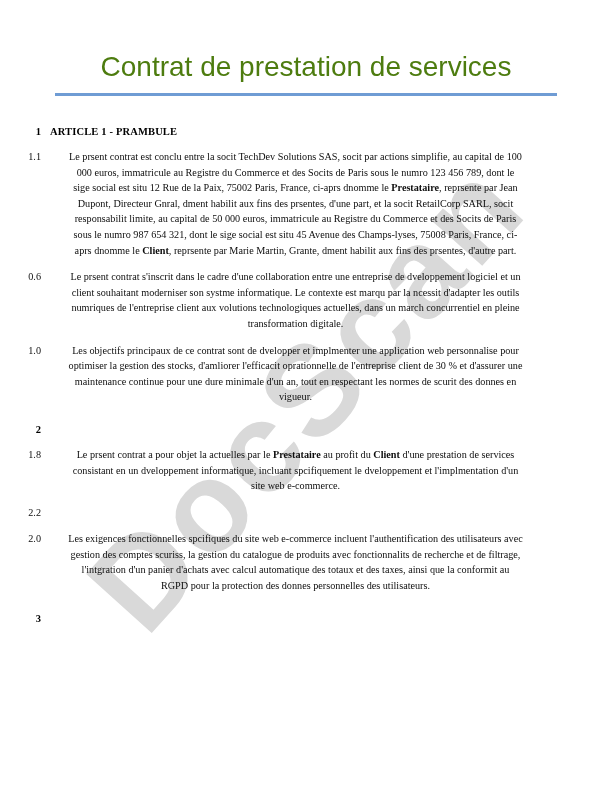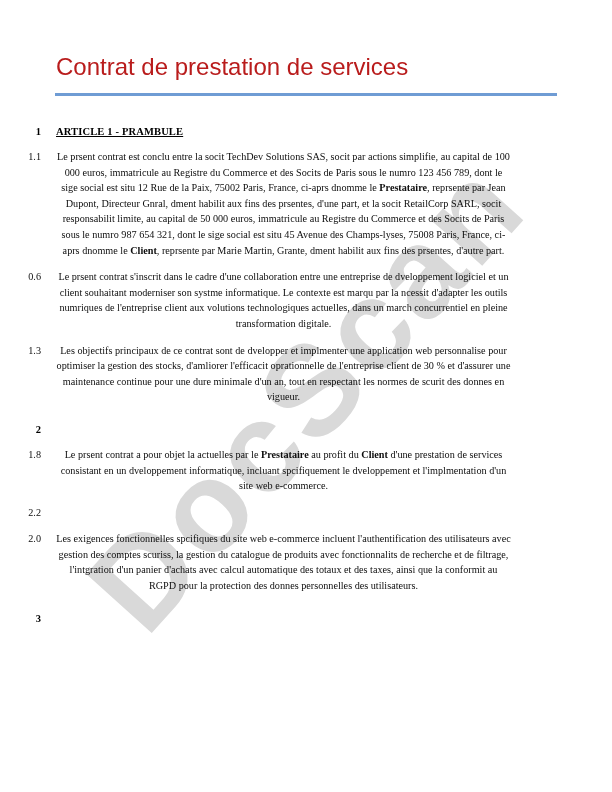--- a/index.html
+++ b/index.html
@@ -42,26 +42,26 @@
     line-height: 1;
     user-select: none;
   }
 
   
   .doc-title {
     position: absolute;
     left: 56px;
     top: 50px;
     width: 500px;
-    text-align: left;
+    text-align: center;
     font-family: "Liberation Sans", "DejaVu Sans", sans-serif;
     font-weight: 400;
-    font-size: 24px;
+    font-size: 28px;
     line-height: 34px;
-    color: #b91c1c;
+    color: #4d7c0f;
     z-index: 2;
   }
   .title-rule {
     position: absolute;
     left: 55px;
     top: 93px;
     width: 502px;
     height: 3px;
     background: #6f9cd4;
     z-index: 2;
@@ -93,34 +93,34 @@
     flex: 0 0 41px;
     text-align: right;
     padding-right: 0;
     font-family: "Liberation Serif", "DejaVu Serif", serif;
     font-weight: 700;
     font-size: 10.5px;
     line-height: 14px;
     color: #000000;
   }
   .heading-text {
-    margin-left: 15px;
+    margin-left: 9px;
     font-family: "Liberation Serif", "DejaVu Serif", serif;
     font-weight: 700;
     font-size: 10.5px;
     line-height: 14px;
     letter-spacing: 0.15px;
     color: #000000;
-    text-decoration: underline;
   }
 
   .para-row {
     display: flex;
     align-items: flex-start;
     margin-bottom: 11px;
+    gap: 12px;
   }
   .para-num {
     width: 41px;
     flex: 0 0 41px;
     text-align: right;
     font-size: 10.2px;
     line-height: 15.6px;
     color: #0d0d0d;
   }
   .para-text {
@@ -154,21 +154,21 @@
         </div>
         <div class="para-row">
           <div class="para-num">1.1</div>
           <div class="para-text"><span>Le prsent contrat est conclu entre la socit TechDev Solutions SAS, socit par actions simplifie, au capital de 100 000 euros, immatricule au Registre du Commerce et des Socits de Paris sous le numro 123 456 789, dont le sige social est situ 12 Rue de la Paix, 75002 Paris, France, ci-aprs dnomme le </span><b>Prestataire</b><span>, reprsente par Jean Dupont, Directeur Gnral, dment habilit aux fins des prsentes, d'une part, et la socit RetailCorp SARL, socit  responsabilit limite, au capital de 50 000 euros, immatricule au Registre du Commerce et des Socits de Paris sous le numro 987 654 321, dont le sige social est situ 45 Avenue des Champs-lyses, 75008 Paris, France, ci-aprs dnomme le </span><b>Client</b><span>, reprsente par Marie Martin, Grante, dment habilit aux fins des prsentes, d'autre part.</span></div>
         </div>
         <div class="para-row">
           <div class="para-num">0.6</div>
           <div class="para-text"><span>Le prsent contrat s'inscrit dans le cadre d'une collaboration entre une entreprise de dveloppement logiciel et un client souhaitant moderniser son systme informatique. Le contexte est marqu par la ncessit d'adapter les outils numriques de l'entreprise client aux volutions technologiques actuelles, dans un march concurrentiel en pleine transformation digitale.</span></div>
         </div>
         <div class="para-row">
-          <div class="para-num">1.3</div>
+          <div class="para-num">1.0</div>
           <div class="para-text"><span>Les objectifs principaux de ce contrat sont de dvelopper et implmenter une application web personnalise pour optimiser la gestion des stocks, d'amliorer l'efficacit oprationnelle de l'entreprise client de 30 % et d'assurer une maintenance continue pour une dure minimale d'un an, tout en respectant les normes de scurit des donnes en vigueur.</span></div>
         </div>
       </div>
       <div class="section">
         <div class="heading-row">
           <div class="heading-num">2</div>
         </div>
         <div class="para-row">
           <div class="para-num">1.8</div>
           <div class="para-text"><span>Le prsent contrat a pour objet la actuelles par le </span><b>Prestataire</b><span> au profit du </span><b>Client</b><span> d'une prestation de services consistant en un dveloppement informatique, incluant spcifiquement le dveloppement et l'implmentation d'un site web e-commerce.</span></div>

